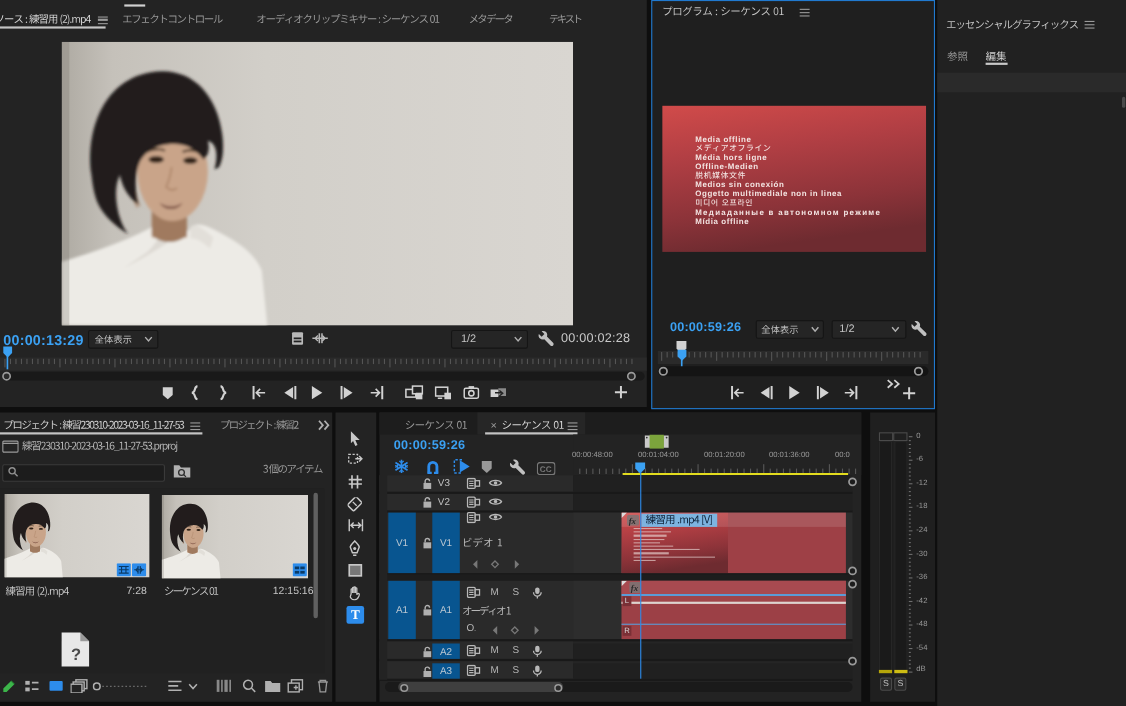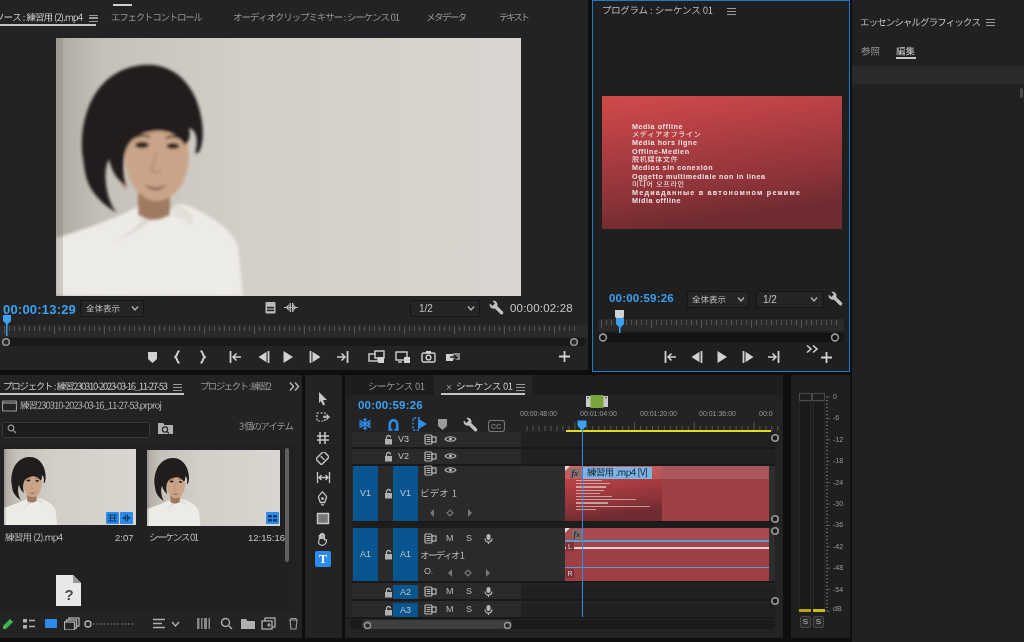--- a/index.html
+++ b/index.html
@@ -667,21 +667,21 @@
       <rect x="7" y="3" width="4" height="2.5" fill="#0a3a66"></rect>
       <rect x="2" y="7" width="4" height="2.5" fill="#0a3a66"></rect>
       <rect x="7" y="7" width="4" height="2.5" fill="#0a3a66"></rect>
     </svg>
   </div>
 <div class="a" style="left:5px;top:531px">
     <svg width="57" height="13" style="overflow:visible">
       <path fill="#c4c4c4" transform="translate(0,9.7)" d="M2.8 -2.4C3.0 -1.9 3.2 -1.2 3.3 -0.7L3.8 -0.9C3.8 -1.4 3.6 -2.1 3.3 -2.6ZM0.8 -2.5C0.7 -1.7 0.6 -0.9 0.2 -0.3C0.4 -0.2 0.7 -0.1 0.8 -0.0C1.1 -0.6 1.3 -1.5 1.4 -2.5ZM6.0 -8.0V-7.0H3.8V-6.4H6.0V-5.6H4.1V-2.3H5.7C5.1 -1.4 4.2 -0.6 3.3 -0.1C3.4 0.0 3.6 0.3 3.8 0.4C4.6 -0.0 5.4 -0.8 6.0 -1.7V0.8H6.7V-1.8C7.3 -0.9 8.1 -0.1 8.8 0.4C8.9 0.2 9.2 -0.1 9.3 -0.2C8.5 -0.6 7.6 -1.5 7.0 -2.3H8.8V-5.6H6.7V-6.4H9.0V-7.0H6.7V-8.0ZM4.7 -3.7H6.1V-2.9H4.7ZM6.7 -3.7H8.1V-2.9H6.7ZM4.7 -5.1H6.1V-4.2H4.7ZM6.7 -5.1H8.1V-4.2H6.7ZM0.3 -3.8 0.4 -3.1 1.9 -3.2V0.8H2.5V-3.3L3.2 -3.3C3.3 -3.1 3.4 -2.9 3.4 -2.7L4.0 -3.0C3.9 -3.5 3.5 -4.3 3.1 -4.9L2.6 -4.7C2.7 -4.5 2.9 -4.2 3.0 -3.9L1.6 -3.8C2.3 -4.7 3.0 -5.7 3.5 -6.6L2.9 -6.9C2.7 -6.4 2.3 -5.8 1.9 -5.2C1.8 -5.4 1.6 -5.6 1.4 -5.8C1.7 -6.3 2.2 -7.1 2.5 -7.7L1.9 -8.0C1.7 -7.4 1.3 -6.7 1.0 -6.2L0.7 -6.5L0.4 -6.0C0.8 -5.6 1.3 -5.0 1.5 -4.6C1.3 -4.3 1.1 -4.0 0.9 -3.8Z M13.4 -4.7 13.7 -4.1C14.4 -4.4 15.4 -4.8 16.2 -5.1L16.1 -5.6C15.1 -5.3 14.1 -4.9 13.4 -4.7ZM13.9 -6.4C14.4 -6.2 14.9 -5.8 15.2 -5.5L15.6 -6.0C15.3 -6.2 14.7 -6.6 14.3 -6.8ZM9.2 -4.5 9.5 -3.9C10.2 -4.2 11.0 -4.5 11.9 -4.9L11.8 -5.4C10.8 -5.1 9.8 -4.7 9.2 -4.5ZM9.8 -6.4C10.3 -6.2 10.8 -5.8 11.1 -5.5L11.5 -5.9C11.2 -6.2 10.7 -6.6 10.2 -6.8ZM11.2 -1.1H15.8V-0.2H11.2ZM11.2 -1.7V-2.6H15.8V-1.7ZM13.1 -4.1C13.0 -3.8 12.9 -3.5 12.7 -3.2H10.5V0.8H11.2V0.4H15.8V0.8H16.6V-3.2H13.4C13.6 -3.4 13.7 -3.7 13.9 -3.9ZM9.4 -7.5V-6.9H12.4V-4.4C12.4 -4.2 12.4 -4.2 12.2 -4.2C12.1 -4.2 11.7 -4.2 11.3 -4.2C11.4 -4.1 11.5 -3.8 11.5 -3.7C12.1 -3.7 12.5 -3.7 12.7 -3.8C13.0 -3.9 13.0 -4.0 13.0 -4.4V-7.5ZM13.7 -7.5V-6.9H16.6V-4.4C16.6 -4.2 16.6 -4.2 16.5 -4.2C16.4 -4.2 15.9 -4.2 15.5 -4.2C15.6 -4.1 15.7 -3.8 15.7 -3.6C16.3 -3.6 16.7 -3.6 17.0 -3.7C17.2 -3.8 17.3 -4.0 17.3 -4.3V-7.5Z M18.9 -7.3V-3.9C18.9 -2.5 18.8 -0.8 17.8 0.3C17.9 0.4 18.2 0.7 18.3 0.8C19.1 0.0 19.4 -1.1 19.5 -2.2H21.9V0.7H22.6V-2.2H25.2V-0.2C25.2 -0.0 25.1 0.0 24.9 0.0C24.8 0.0 24.1 0.0 23.4 0.0C23.5 0.2 23.7 0.5 23.7 0.7C24.6 0.7 25.1 0.7 25.5 0.6C25.8 0.5 25.9 0.3 25.9 -0.2V-7.3ZM19.6 -6.6H21.9V-5.1H19.6ZM25.2 -6.6V-5.1H22.6V-6.6ZM19.6 -4.4H21.9V-2.8H19.6C19.6 -3.2 19.6 -3.5 19.6 -3.9ZM25.2 -4.4V-2.8H22.6V-4.4Z M30.6 1.9 31.1 1.6C30.3 0.3 29.9 -1.3 29.9 -3.0C29.9 -4.6 30.3 -6.2 31.1 -7.5L30.6 -7.8C29.7 -6.3 29.2 -4.8 29.2 -3.0C29.2 -1.1 29.7 0.4 30.6 1.9Z M31.2 0.0H35.5V-0.8H33.6C33.3 -0.8 32.8 -0.7 32.5 -0.7C34.1 -2.2 35.2 -3.6 35.2 -5.0C35.2 -6.3 34.4 -7.1 33.2 -7.1C32.3 -7.1 31.7 -6.7 31.1 -6.1L31.6 -5.6C32.0 -6.0 32.5 -6.4 33.1 -6.4C33.9 -6.4 34.3 -5.8 34.3 -5.0C34.3 -3.8 33.3 -2.4 31.2 -0.5Z M36.2 1.9C37.1 0.4 37.6 -1.1 37.6 -3.0C37.6 -4.8 37.1 -6.3 36.2 -7.8L35.6 -7.5C36.5 -6.2 36.9 -4.6 36.9 -3.0C36.9 -1.3 36.5 0.3 35.6 1.6Z M39.0 0.1C39.4 0.1 39.6 -0.1 39.6 -0.5C39.6 -0.9 39.4 -1.2 39.0 -1.2C38.7 -1.2 38.4 -0.9 38.4 -0.5C38.4 -0.1 38.7 0.1 39.0 0.1Z M40.4 0.0H41.3V-3.7C41.8 -4.3 42.2 -4.5 42.6 -4.5C43.3 -4.5 43.6 -4.1 43.6 -3.2V0.0H44.4V-3.7C44.9 -4.3 45.3 -4.5 45.7 -4.5C46.4 -4.5 46.7 -4.1 46.7 -3.2V0.0H47.6V-3.3C47.6 -4.6 47.1 -5.3 46.0 -5.3C45.4 -5.3 44.8 -4.9 44.3 -4.3C44.1 -4.9 43.7 -5.3 42.9 -5.3C42.2 -5.3 41.7 -4.9 41.3 -4.4H41.2L41.2 -5.2H40.4Z M48.5 2.2H49.3V0.4L49.3 -0.5C49.8 -0.1 50.3 0.1 50.7 0.1C51.9 0.1 53.0 -0.9 53.0 -2.7C53.0 -4.3 52.3 -5.3 50.9 -5.3C50.3 -5.3 49.8 -4.9 49.3 -4.6H49.3L49.2 -5.2H48.5ZM50.6 -0.6C50.3 -0.6 49.8 -0.7 49.3 -1.1V-3.9C49.8 -4.3 50.3 -4.6 50.7 -4.6C51.7 -4.6 52.1 -3.8 52.1 -2.7C52.1 -1.4 51.5 -0.6 50.6 -0.6Z M56.0 0.0H56.8V-1.9H57.7V-2.6H56.8V-7.0H55.8L52.9 -2.5V-1.9H56.0ZM56.0 -2.6H53.8L55.4 -5.0C55.6 -5.3 55.8 -5.7 56.0 -6.0H56.0C56.0 -5.7 56.0 -5.1 56.0 -4.8Z"></path>
     </svg>
   </div>
-<div class="a" style="left:115px;top:532px;font-size:9.5px;color:#c4c4c4">2:07</div>
+<div class="a" style="left:115px;top:532px;font-size:9.5px;color:#c4c4c4">7:28</div>
 <div class="a" style="left:149px;top:531px">
     <svg width="48" height="13" style="overflow:visible">
       <path fill="#c4c4c4" transform="translate(0,9.7)" d="M2.9 -7.3 2.4 -6.7C3.0 -6.3 4.0 -5.7 4.5 -5.3L4.9 -6.0C4.5 -6.3 3.4 -7.0 2.9 -7.3ZM1.4 -0.5 1.9 0.3C2.8 0.1 4.1 -0.4 5.0 -0.9C6.5 -1.8 7.9 -3.0 8.7 -4.3L8.2 -5.1C7.4 -3.8 6.2 -2.5 4.6 -1.6C3.7 -1.1 2.5 -0.7 1.4 -0.5ZM1.4 -5.2 1.0 -4.5C1.6 -4.2 2.6 -3.6 3.1 -3.2L3.5 -3.9C3.1 -4.2 2.0 -4.9 1.4 -5.2Z M8.9 -4.1V-3.2C9.2 -3.2 9.7 -3.2 10.2 -3.2C10.9 -3.2 14.7 -3.2 15.4 -3.2C15.9 -3.2 16.3 -3.2 16.5 -3.2V-4.1C16.3 -4.1 15.9 -4.1 15.4 -4.1C14.7 -4.1 10.9 -4.1 10.2 -4.1C9.7 -4.1 9.2 -4.1 8.9 -4.1Z M19.8 -7.3 18.9 -7.5C18.9 -7.3 18.8 -7.0 18.7 -6.8C18.6 -6.4 18.5 -5.9 18.2 -5.4C17.9 -4.9 17.2 -3.9 16.5 -3.4L17.3 -2.9C17.8 -3.4 18.5 -4.3 18.9 -5.0H21.3C21.2 -2.6 20.1 -1.3 19.2 -0.6C19.0 -0.4 18.7 -0.3 18.4 -0.2L19.2 0.4C20.9 -0.7 21.9 -2.3 22.1 -5.0H23.7C23.9 -5.0 24.3 -5.0 24.6 -4.9V-5.8C24.3 -5.7 23.9 -5.7 23.7 -5.7H19.2C19.4 -6.1 19.5 -6.4 19.6 -6.7C19.6 -6.9 19.7 -7.1 19.8 -7.3Z M26.0 -7.0 25.4 -6.4C26.1 -5.9 27.3 -4.9 27.8 -4.4L28.4 -5.0C27.9 -5.5 26.7 -6.5 26.0 -7.0ZM25.2 -0.6 25.7 0.2C27.3 -0.1 28.5 -0.7 29.4 -1.3C30.8 -2.2 32.0 -3.5 32.6 -4.7L32.1 -5.5C31.6 -4.3 30.4 -2.9 29.0 -2.0C28.1 -1.4 26.8 -0.8 25.2 -0.6Z M39.4 -6.4 38.9 -6.7C38.7 -6.7 38.5 -6.6 38.2 -6.6C37.8 -6.6 34.9 -6.6 34.5 -6.6C34.2 -6.6 33.7 -6.7 33.6 -6.7V-5.8C33.7 -5.9 34.2 -5.9 34.5 -5.9C34.8 -5.9 37.9 -5.9 38.2 -5.9C38.0 -5.1 37.3 -4.0 36.6 -3.2C35.7 -2.2 34.3 -1.0 32.7 -0.4L33.3 0.2C34.7 -0.4 36.0 -1.5 37.0 -2.6C38.0 -1.7 39.0 -0.6 39.6 0.3L40.3 -0.3C39.7 -1.1 38.5 -2.3 37.5 -3.2C38.2 -4.0 38.8 -5.1 39.1 -5.9C39.2 -6.1 39.3 -6.3 39.4 -6.4Z M43.7 0.1C45.0 0.1 45.8 -1.1 45.8 -3.5C45.8 -5.9 45.0 -7.1 43.7 -7.1C42.3 -7.1 41.5 -5.9 41.5 -3.5C41.5 -1.1 42.3 0.1 43.7 0.1ZM43.7 -0.6C42.9 -0.6 42.3 -1.5 42.3 -3.5C42.3 -5.5 42.9 -6.4 43.7 -6.4C44.4 -6.4 45.0 -5.5 45.0 -3.5C45.0 -1.5 44.4 -0.6 43.7 -0.6Z M45.6 0.0H49.4V-0.7H48.0V-7.0H47.3C46.9 -6.7 46.5 -6.6 45.9 -6.5V-5.9H47.1V-0.7H45.6Z"></path>
     </svg>
   </div>
 <div class="a" style="left:248px;top:532px;font-size:9.5px;color:#c4c4c4">12:15:16</div>
 <div class="a" style="left:285px;top:448px;width:4px;height:114px;background:#606060;border-radius:2px"></div>
 <div class="a" style="left:55px;top:574px">
     <svg width="27" height="33">
 <path d="M1,1 h17 l8,8 v23 h-25 Z" fill="#e8e8e8"></path>

